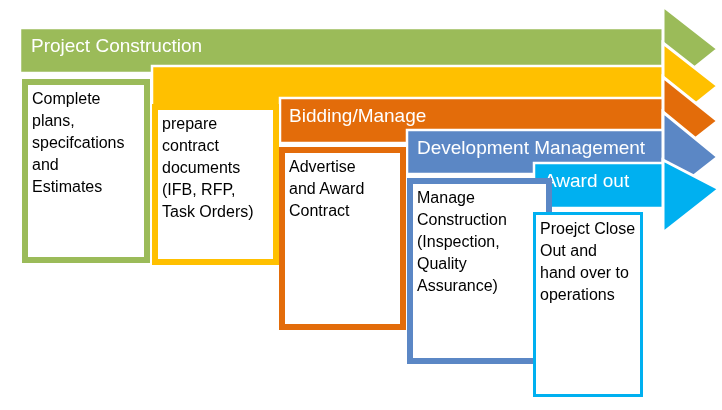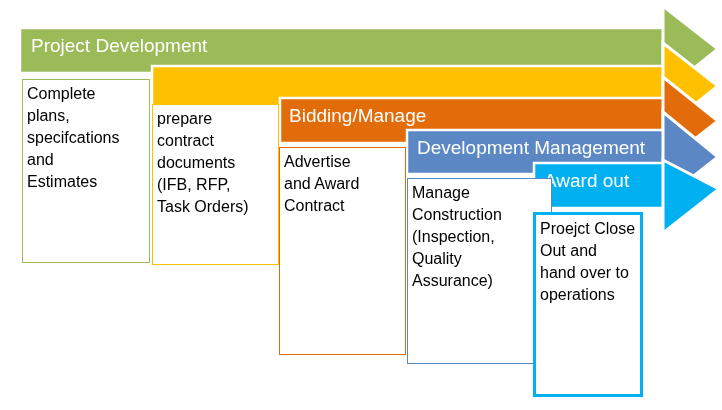--- a/index.html
+++ b/index.html
@@ -14,21 +14,21 @@
   .banner-label{
     position:absolute;
     color:#ffffff;
     font-size:19px;
     line-height:22px;
     white-space:nowrap;
   }
   .phase-box{
     position:absolute;
     background:#ffffff;
-    border:1px solid #14b8a6;
+    border:6px solid #14b8a6;
     box-sizing:border-box;
     color:#000000;
     font-size:16px;
     line-height:22px;
     padding:3px 4px;
     white-space:pre-line;
   }
   .phase-box.thick{border-width:3px;}
 </style>
 </head>
@@ -47,36 +47,36 @@
     <rect x="280" y="98" width="388" height="45" stroke="#fff" stroke-width="2.5" fill="#E36C0A"></rect>
     <polygon points="663,77 718,121 663,164" stroke="#fff" stroke-width="3" fill="#E36C0A"></polygon>
 
     <rect x="407" y="130" width="261" height="44" stroke="#fff" stroke-width="2.5" fill="#5B87C5"></rect>
     <polygon points="663,112 718,157 663,200" stroke="#fff" stroke-width="3" fill="#5B87C5"></polygon>
 
     <rect x="534" y="163" width="134" height="45" stroke="#fff" stroke-width="2.5" fill="#00B0F0"></rect>
     <polygon points="663,160 719,189 663,233" stroke="#fff" stroke-width="3" fill="#00B0F0"></polygon>
   </svg>
 
-  <div class="banner-label" style="left:31px;top:35px;">Project Development</div>
+  <div class="banner-label" style="left:31px;top:35px;">Project Construction</div>
   <div class="banner-label" style="left:289px;top:105px;">Bidding/Manage</div>
   <div class="banner-label" style="left:417px;top:137px;">Development Management</div>
   <div class="banner-label" style="left:544px;top:170px;">Award out</div>
 
   <div class="phase-box" style="left: 22px; top: 79px; width: 128px; height: 184px; border-color: rgb(155, 187, 89);">Complete
 plans,
 specifcations
 and
 Estimates</div>
   <div class="phase-box" style="left: 152px; top: 104px; width: 127px; height: 161px; border-color: rgb(255, 192, 0);">prepare
 contract
 documents
 (IFB, RFP,
 Task Orders)</div>
-  <div class="phase-box" style="left: 279px; top: 147px; width: 127px; height: 208px; border-color: rgb(227, 108, 10);">Advertise
+  <div class="phase-box" style="left: 279px; top: 147px; width: 127px; height: 183px; border-color: rgb(227, 108, 10);">Advertise
 and Award
 Contract</div>
   <div class="phase-box" style="left: 407px; top: 178px; width: 145px; height: 186px; border-color: rgb(91, 135, 197);">Manage
 Construction
 (Inspection,
 Quality
 Assurance)</div>
   <div class="phase-box thick" style="left: 533px; top: 212px; width: 110px; height: 185px; border-color: rgb(0, 176, 240);">Proejct Close
 Out and
 hand over to

